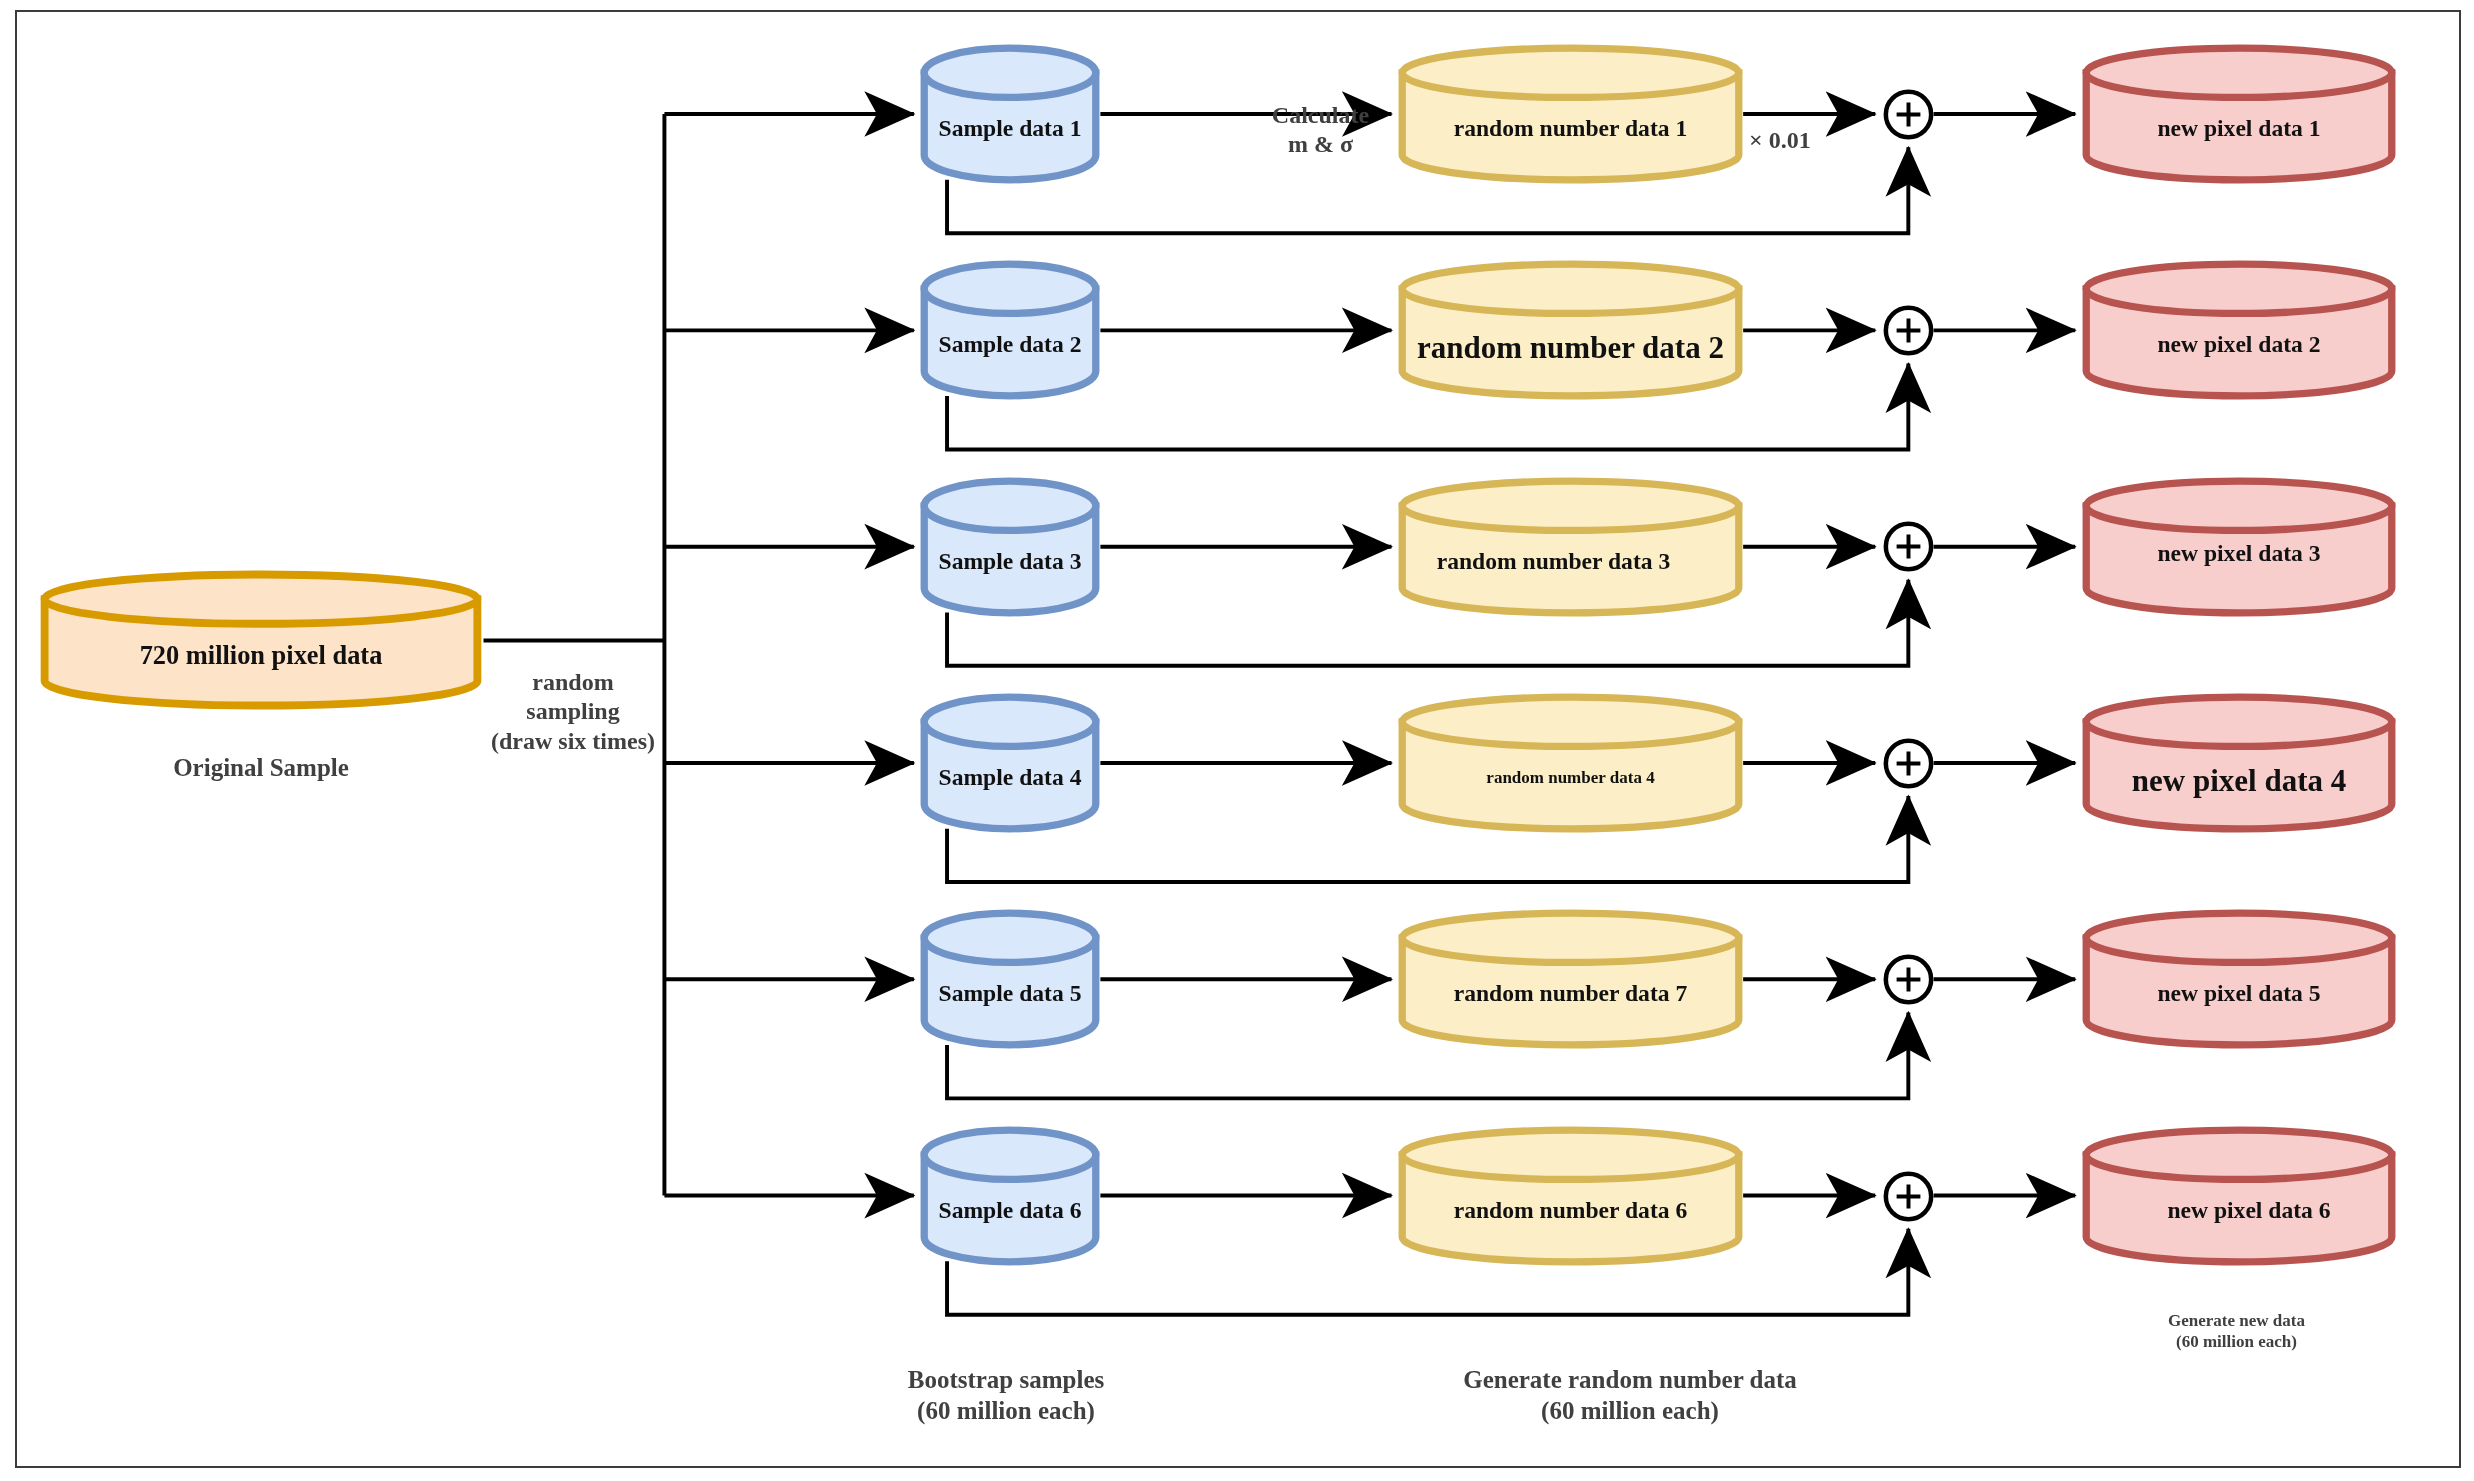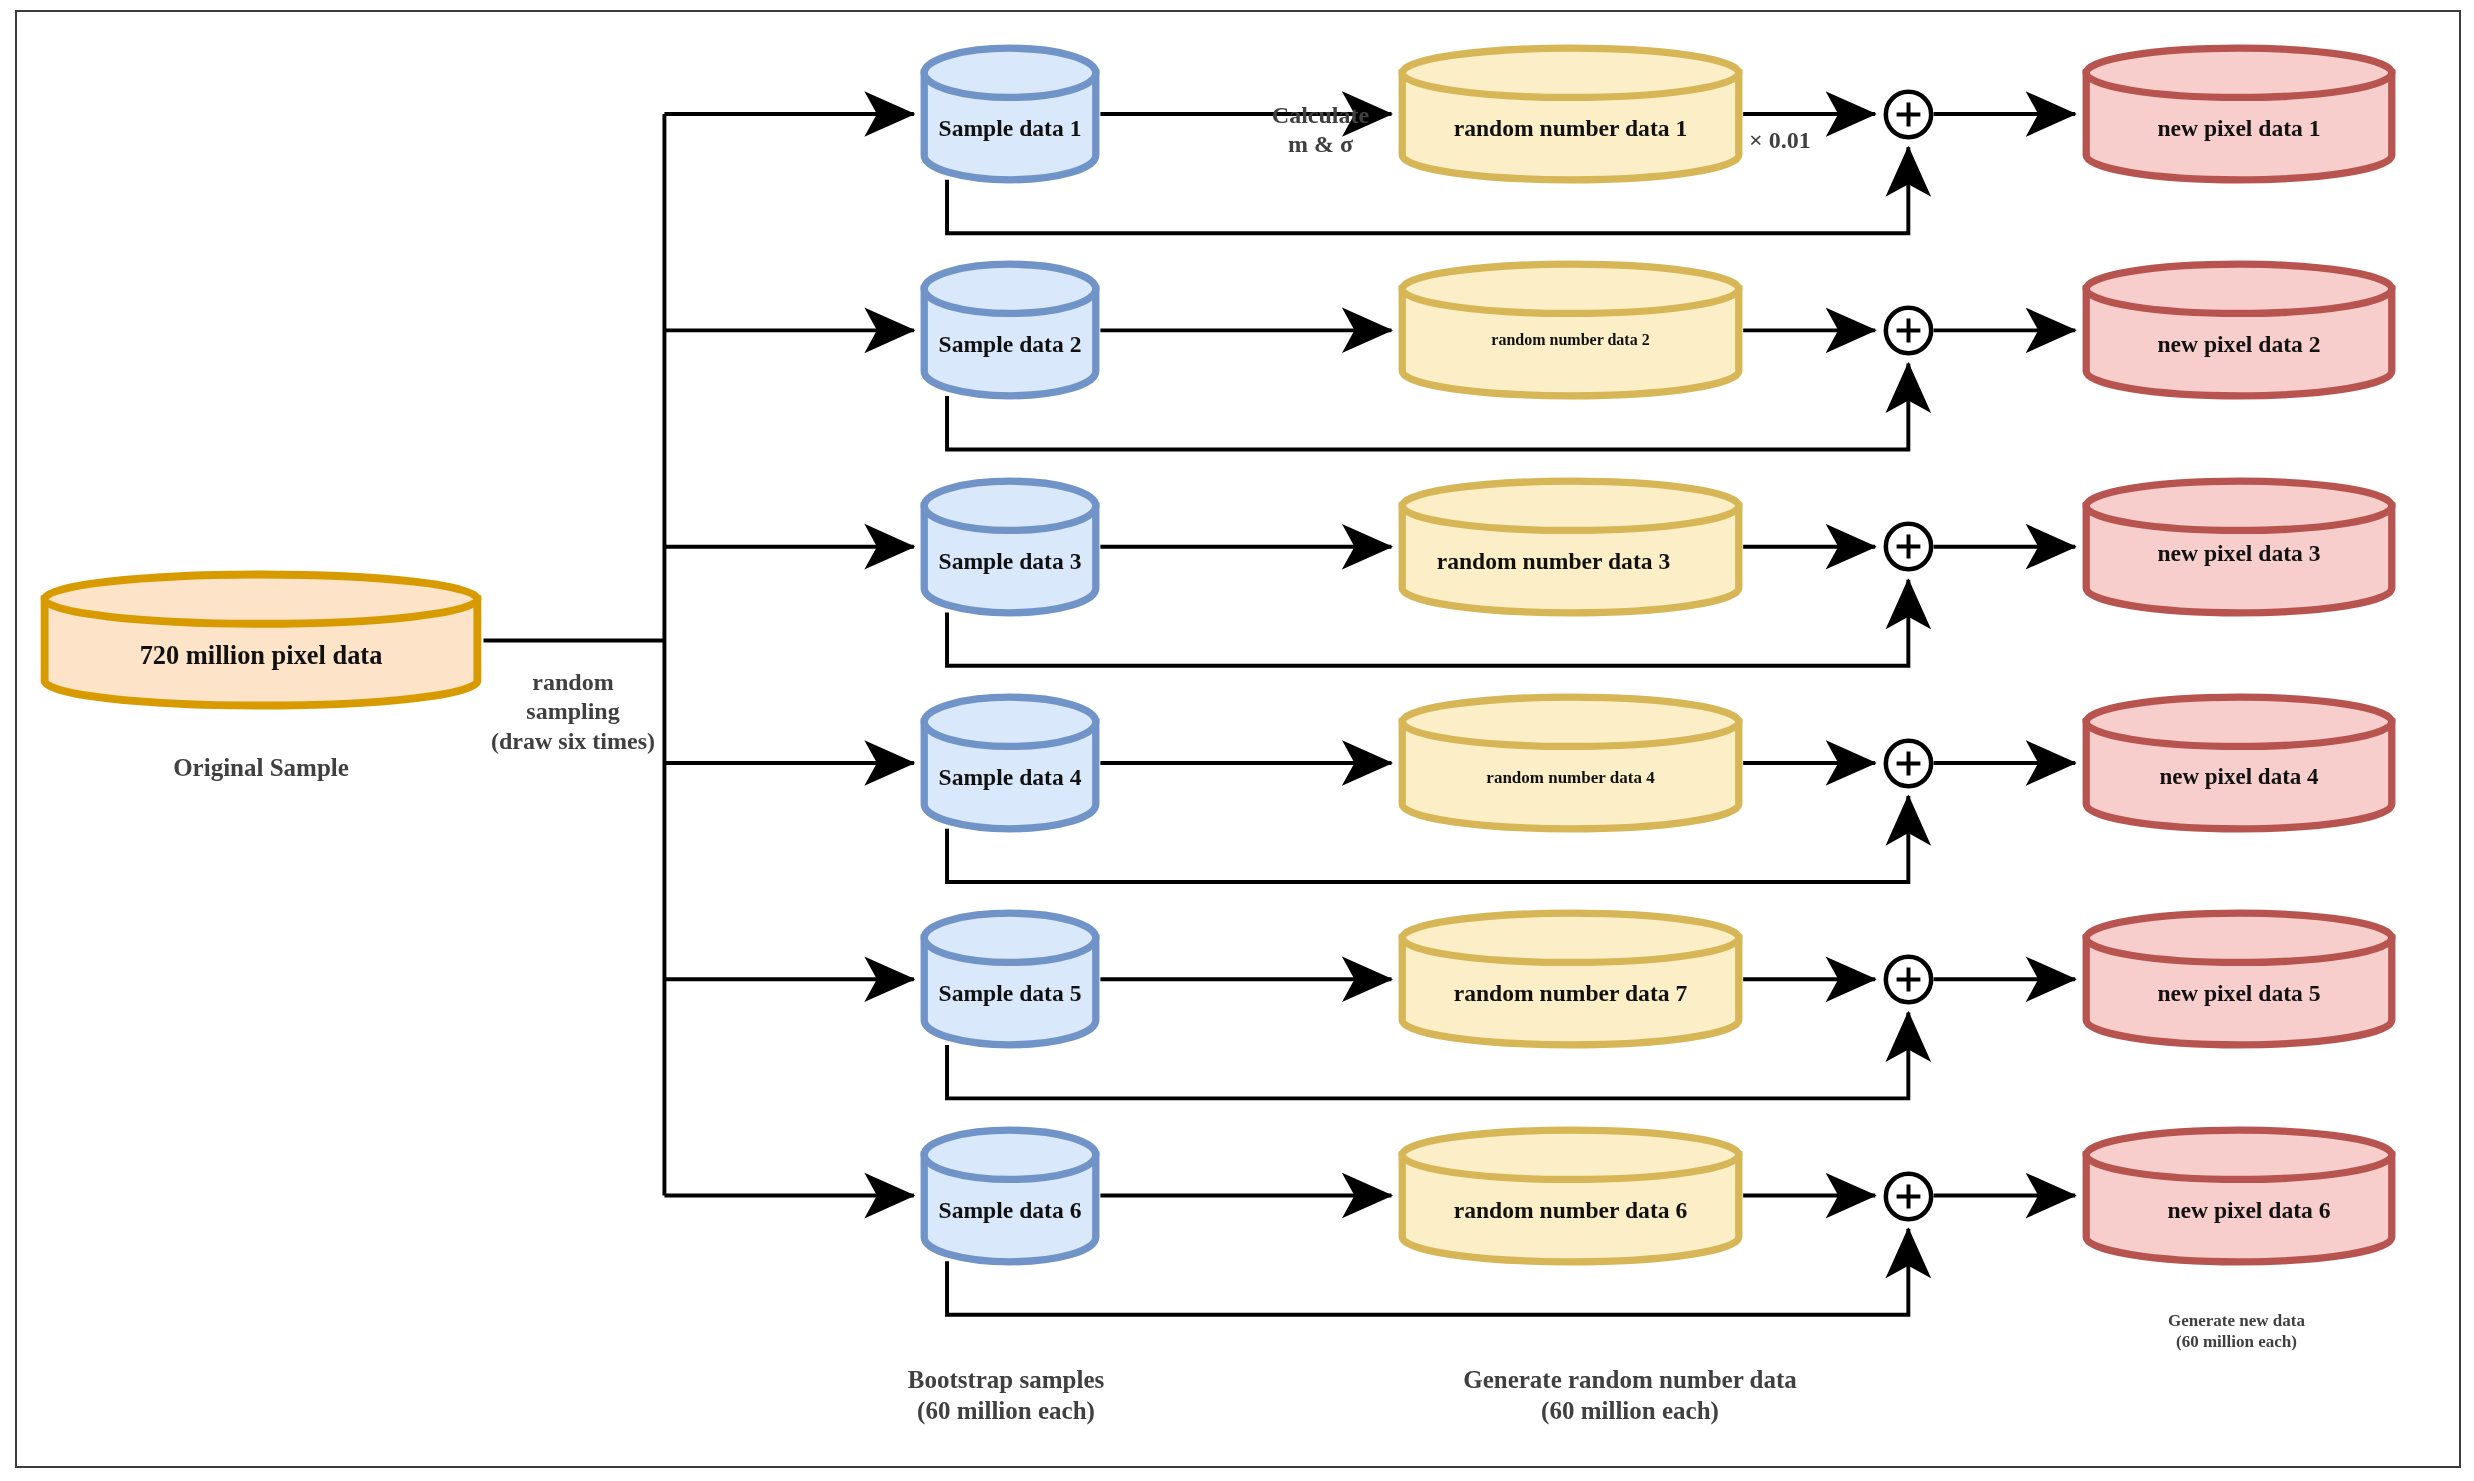--- a/index.html
+++ b/index.html
@@ -123,21 +123,21 @@
         <path d="M7.5,51.5 L7.5,198.5 A152.5,44 0 0 0 312.5,198.5 L312.5,51.5 Z" fill="#DAE8FC" stroke="#7093C8" stroke-width="13"></path>
         <ellipse cx="160" cy="51.5" rx="152.5" ry="44" fill="#DAE8FC" stroke="#7093C8" stroke-width="13"></ellipse>
       </svg>
       <div class="lbl" style="top: 72px; font-size: 23.6px;">Sample data 2</div>
     </div>
     <div class="cyl" style="left: 1398px; top: 260px; width: 345px; height: 140px;">
       <svg viewBox="0 0 614 250" width="345" height="140" preserveAspectRatio="none">
         <path d="M7.5,51.5 L7.5,198.5 A299.5,44 0 0 0 606.5,198.5 L606.5,51.5 Z" fill="#FCEFC7" stroke="#D6B656" stroke-width="13"></path>
         <ellipse cx="307" cy="51.5" rx="299.5" ry="44" fill="#FCEFC7" stroke="#D6B656" stroke-width="13"></ellipse>
       </svg>
-      <div class="lbl" style="top: 72px; font-size: 16px;">random number data 2</div>
+      <div class="lbl" style="top: 72px; font-size: 31px;">random number data 2</div>
     </div>
     <div class="cyl" style="left: 2082px; top: 260px; width: 314px; height: 140px;">
       <svg viewBox="0 0 558 250" width="314" height="140" preserveAspectRatio="none">
         <path d="M7.5,51.5 L7.5,198.5 A271.5,44 0 0 0 550.5,198.5 L550.5,51.5 Z" fill="#F8CECC" stroke="#B85450" stroke-width="13"></path>
         <ellipse cx="279" cy="51.5" rx="271.5" ry="44" fill="#F8CECC" stroke="#B85450" stroke-width="13"></ellipse>
       </svg>
       <div class="lbl" style="top: 72px; font-size: 23.6px;">new pixel data 2</div>
     </div>
     <div class="plus" style="left: 1883px; top: 305px; width: 51px; height: 51px;"><svg width="51" height="51" viewBox="0 0 90 90">
         <circle cx="45" cy="45" r="40" fill="#fff" stroke="#000" stroke-width="8"></circle>
@@ -180,21 +180,21 @@
         <path d="M7.5,51.5 L7.5,198.5 A299.5,44 0 0 0 606.5,198.5 L606.5,51.5 Z" fill="#FCEFC7" stroke="#D6B656" stroke-width="13"></path>
         <ellipse cx="307" cy="51.5" rx="299.5" ry="44" fill="#FCEFC7" stroke="#D6B656" stroke-width="13"></ellipse>
       </svg>
       <div class="lbl" style="top: 76px; font-size: 17px;">random number data 4</div>
     </div>
     <div class="cyl" style="left: 2082px; top: 693px; width: 314px; height: 140px;">
       <svg viewBox="0 0 558 250" width="314" height="140" preserveAspectRatio="none">
         <path d="M7.5,51.5 L7.5,198.5 A271.5,44 0 0 0 550.5,198.5 L550.5,51.5 Z" fill="#F8CECC" stroke="#B85450" stroke-width="13"></path>
         <ellipse cx="279" cy="51.5" rx="271.5" ry="44" fill="#F8CECC" stroke="#B85450" stroke-width="13"></ellipse>
       </svg>
-      <div class="lbl" style="top: 72px; font-size: 23px;">new pixel data 4</div>
+      <div class="lbl" style="top: 72px; font-size: 31px;">new pixel data 4</div>
     </div>
     <div class="plus" style="left: 1883px; top: 738px; width: 51px; height: 51px;"><svg width="51" height="51" viewBox="0 0 90 90">
         <circle cx="45" cy="45" r="40" fill="#fff" stroke="#000" stroke-width="8"></circle>
         <path d="M24,45 H66 M45,24 V66" stroke="#000" stroke-width="7"></path>
       </svg></div>
     <div class="cyl" style="left: 920px; top: 909px; width: 180px; height: 140px;">
       <svg viewBox="0 0 320 250" width="180" height="140" preserveAspectRatio="none">
         <path d="M7.5,51.5 L7.5,198.5 A152.5,44 0 0 0 312.5,198.5 L312.5,51.5 Z" fill="#DAE8FC" stroke="#7093C8" stroke-width="13"></path>
         <ellipse cx="160" cy="51.5" rx="152.5" ry="44" fill="#DAE8FC" stroke="#7093C8" stroke-width="13"></ellipse>
       </svg>

